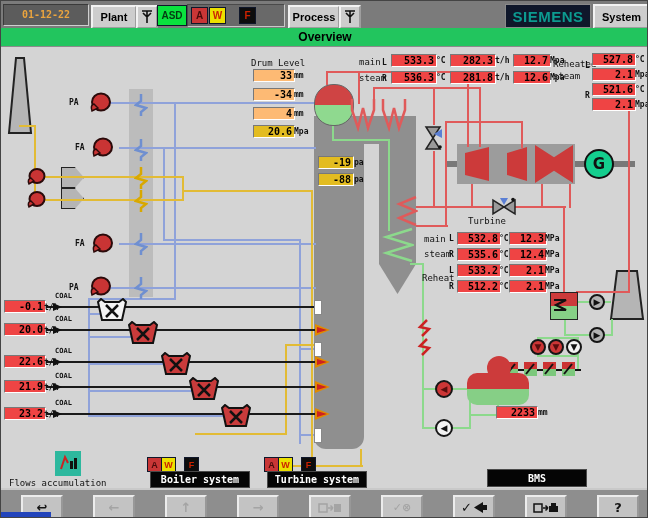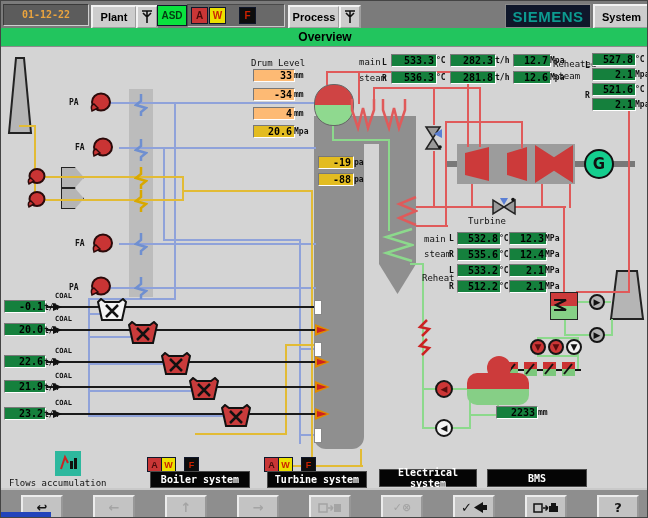--- a/index.html
+++ b/index.html
@@ -11,21 +11,21 @@
   .hbtn{position:absolute;background:#cdcdcd;border:2px outset #f2f2f2;color:#000;font:bold 11px "Liberation Sans",sans-serif;display:flex;align-items:center;justify-content:center;cursor:default}
   .tray{position:absolute;background:#696969;border:1px solid;border-color:#4a4a4a #c9c9c9 #c9c9c9 #4a4a4a}
   .badge{position:absolute;display:flex;align-items:center;justify-content:center;font:bold 10px "Liberation Sans",sans-serif;border:1px solid #0f172a}
   #brand{position:absolute;left:504px;top:3px;width:84px;height:22px;background:#0f172a;border:1px solid #8a8a8a;color:#0c9a90;font:bold 15px "Liberation Sans",sans-serif;display:flex;align-items:center;justify-content:center;letter-spacing:.5px}
   #titlebar{position:absolute;left:0;top:27px;width:648px;height:18px;background:#22c55e;border-bottom:1px solid #8b8b8b;color:#000;font:bold 12px "Liberation Sans",sans-serif;text-align:center;line-height:18px}
   
   .pipe{position:absolute;display:block}
   .ph{height:2px}.pv{width:2px}
   .pr{background:#e05a5a}.pb{background:#8fa2da}.pg{background:#8cd98c}.py{background:#e2bb35}.pk{background:#1a1a1a}
   
-  .disp{position:absolute;width:36px;height:11px;background:#15803d;border:1px solid;border-color:#787878 #ffffff #ffffff #787878;font:bold 10px "DejaVu Sans Mono",monospace;color:#000;text-align:right;line-height:11px;padding:0 2px}
+  .disp{position:absolute;width:36px;height:11px;background:#ef4444;border:1px solid;border-color:#787878 #ffffff #ffffff #787878;font:bold 10px "DejaVu Sans Mono",monospace;color:#000;text-align:right;line-height:11px;padding:0 2px}
   .dg{background:#fdba74}
   .dy{background:#e3bc20}
   .lbl{position:absolute;font:9px "DejaVu Sans Mono",monospace;color:#111;white-space:nowrap}
   .sm{font-size:8px;font-weight:bold}
   .unit{position:absolute;font:bold 8px "DejaVu Sans Mono",monospace;color:#111;white-space:nowrap}
   
   .pump{position:absolute;border-radius:50%;border:2px solid #151515;display:flex;align-items:center;justify-content:center;font:bold 9px "DejaVu Sans",sans-serif;box-sizing:border-box}
   .gray{background:#b3b3b3;color:#111}
   .redp{background:#cc3636;color:#5a0d0d}
   .whitep{background:#f2f2f2;color:#111}
@@ -456,21 +456,20 @@
   <div class="badge" style="left:146px;top:456px;width:13px;height:13px;background:#c93636;color:#4a0a0a;font-size:9px">A</div>
   <div class="badge" style="left:160px;top:456px;width:13px;height:13px;background:#ece000;color:#cc2200;font-size:9px">W</div>
   <div class="badge" style="left:183px;top:456px;width:13px;height:13px;background:#0d0d0d;color:#cc2200;font-size:9px">F</div>
   <div class="sysbtn" style="left:149px;top:470px;width:98px;height:15px">Boiler system</div>
 
   <div class="badge" style="left:263px;top:456px;width:13px;height:13px;background:#c93636;color:#4a0a0a;font-size:9px">A</div>
   <div class="badge" style="left:277px;top:456px;width:13px;height:13px;background:#ece000;color:#cc2200;font-size:9px">W</div>
   <div class="badge" style="left:300px;top:456px;width:13px;height:13px;background:#0d0d0d;color:#cc2200;font-size:9px">F</div>
   <div class="sysbtn" style="left:266px;top:470px;width:98px;height:15px">Turbine system</div>
 
-  <div class="sysbtn" style="left:378px;top:468px;width:96px;height:16px">Electrical system</div>
   <div class="sysbtn" style="left:486px;top:468px;width:98px;height:16px">BMS</div>
 
   <div id="tbar">
     <div class="tbtn" style="left:20px">
         <span>↩</span>
       </div>
     <div class="tbtn off" style="left:92px">
         <span>←</span>
       </div>
     <div class="tbtn off" style="left:164px">

